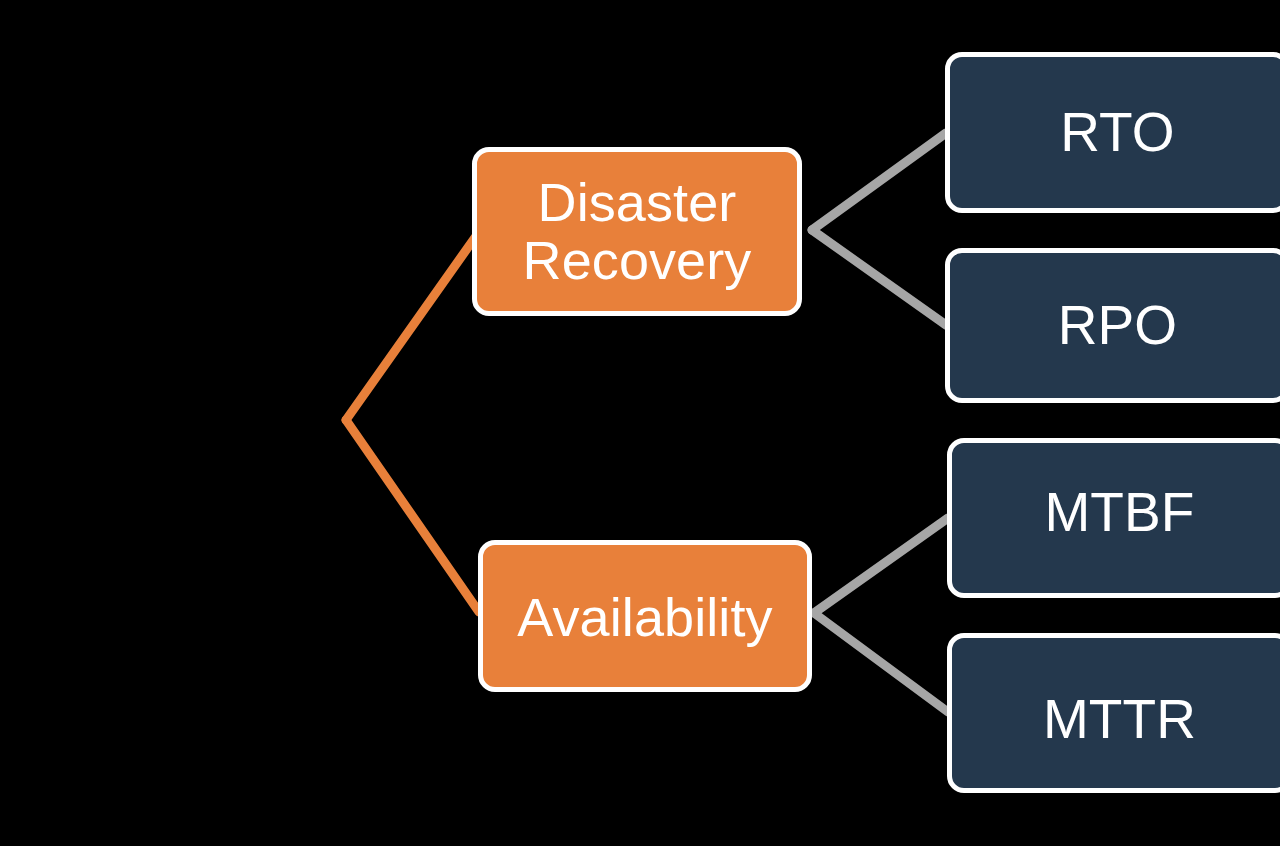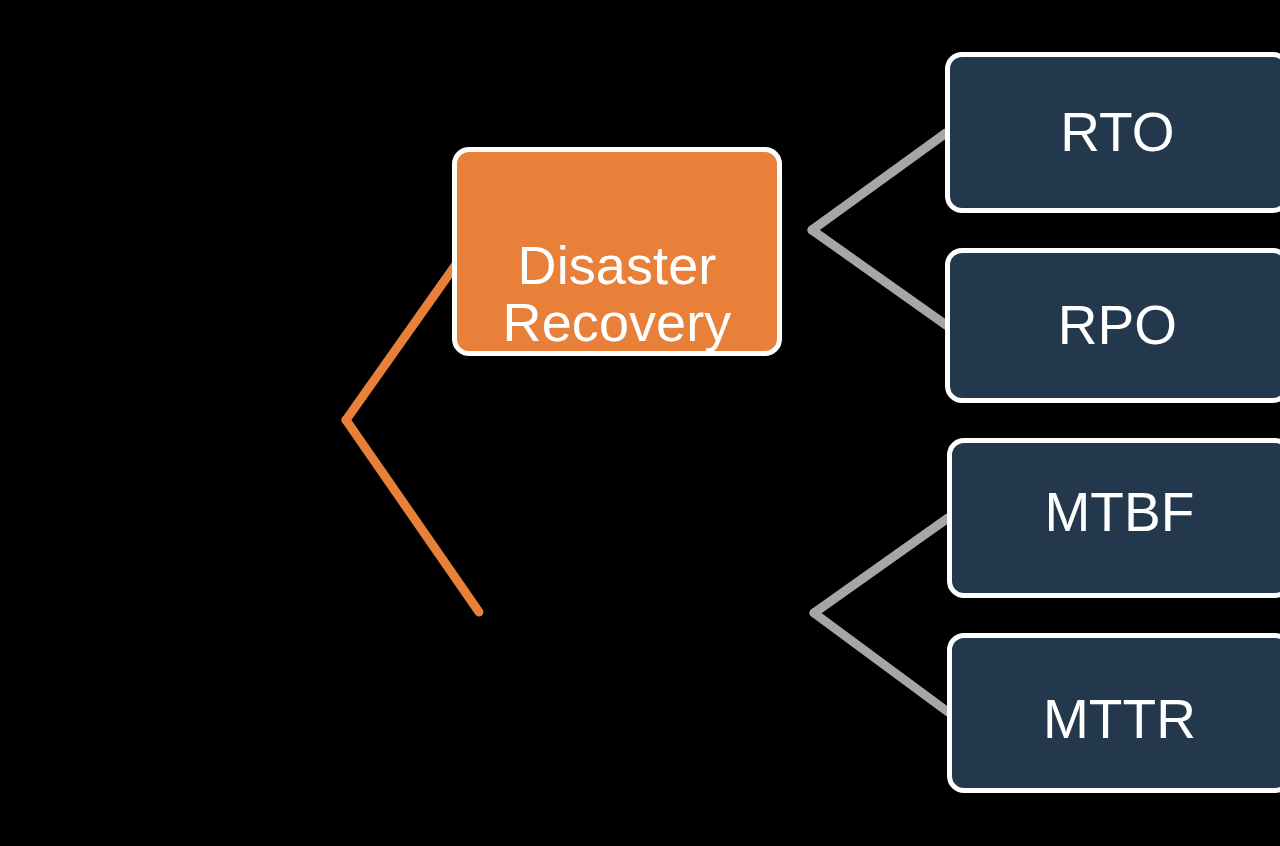--- a/index.html
+++ b/index.html
@@ -53,27 +53,26 @@
     left: 11px;
     top: 341px;
     width: 335px;
     height: 157px;
     background: #559BDB;
     font-size: 55px;
   }
 
   
   #node-disaster-recovery {
-    left: 452px;
+    left: 472px;
     top: 147px;
     width: 330px;
-    height: 209px;
+    height: 169px;
     background: #E8803A;
     font-size: 54px;
-    align-items: flex-end;
   }
   #node-availability {
     left: 478px;
     top: 540px;
     width: 334px;
     height: 152px;
     background: #E8803A;
     font-size: 54px;
   }
 
@@ -112,20 +111,23 @@
 
     <line x1="814" y1="613" x2="948" y2="712" stroke="#A6A6A6" stroke-width="9" stroke-linecap="round"></line>
   </svg>
 
 
   <div class="node" id="node-disaster-recovery">
     <span class="node-label">Disaster
 Recovery</span>
   </div>
 
+  <div class="node" id="node-availability">
+    <span class="node-label">Availability</span>
+  </div>
 
   <div class="node node-leaf" id="node-rto">
     <span class="node-label">RTO</span>
   </div>
 
   <div class="node node-leaf" id="node-rpo">
     <span class="node-label">RPO</span>
   </div>
 
   <div class="node node-leaf" id="node-mtbf">

